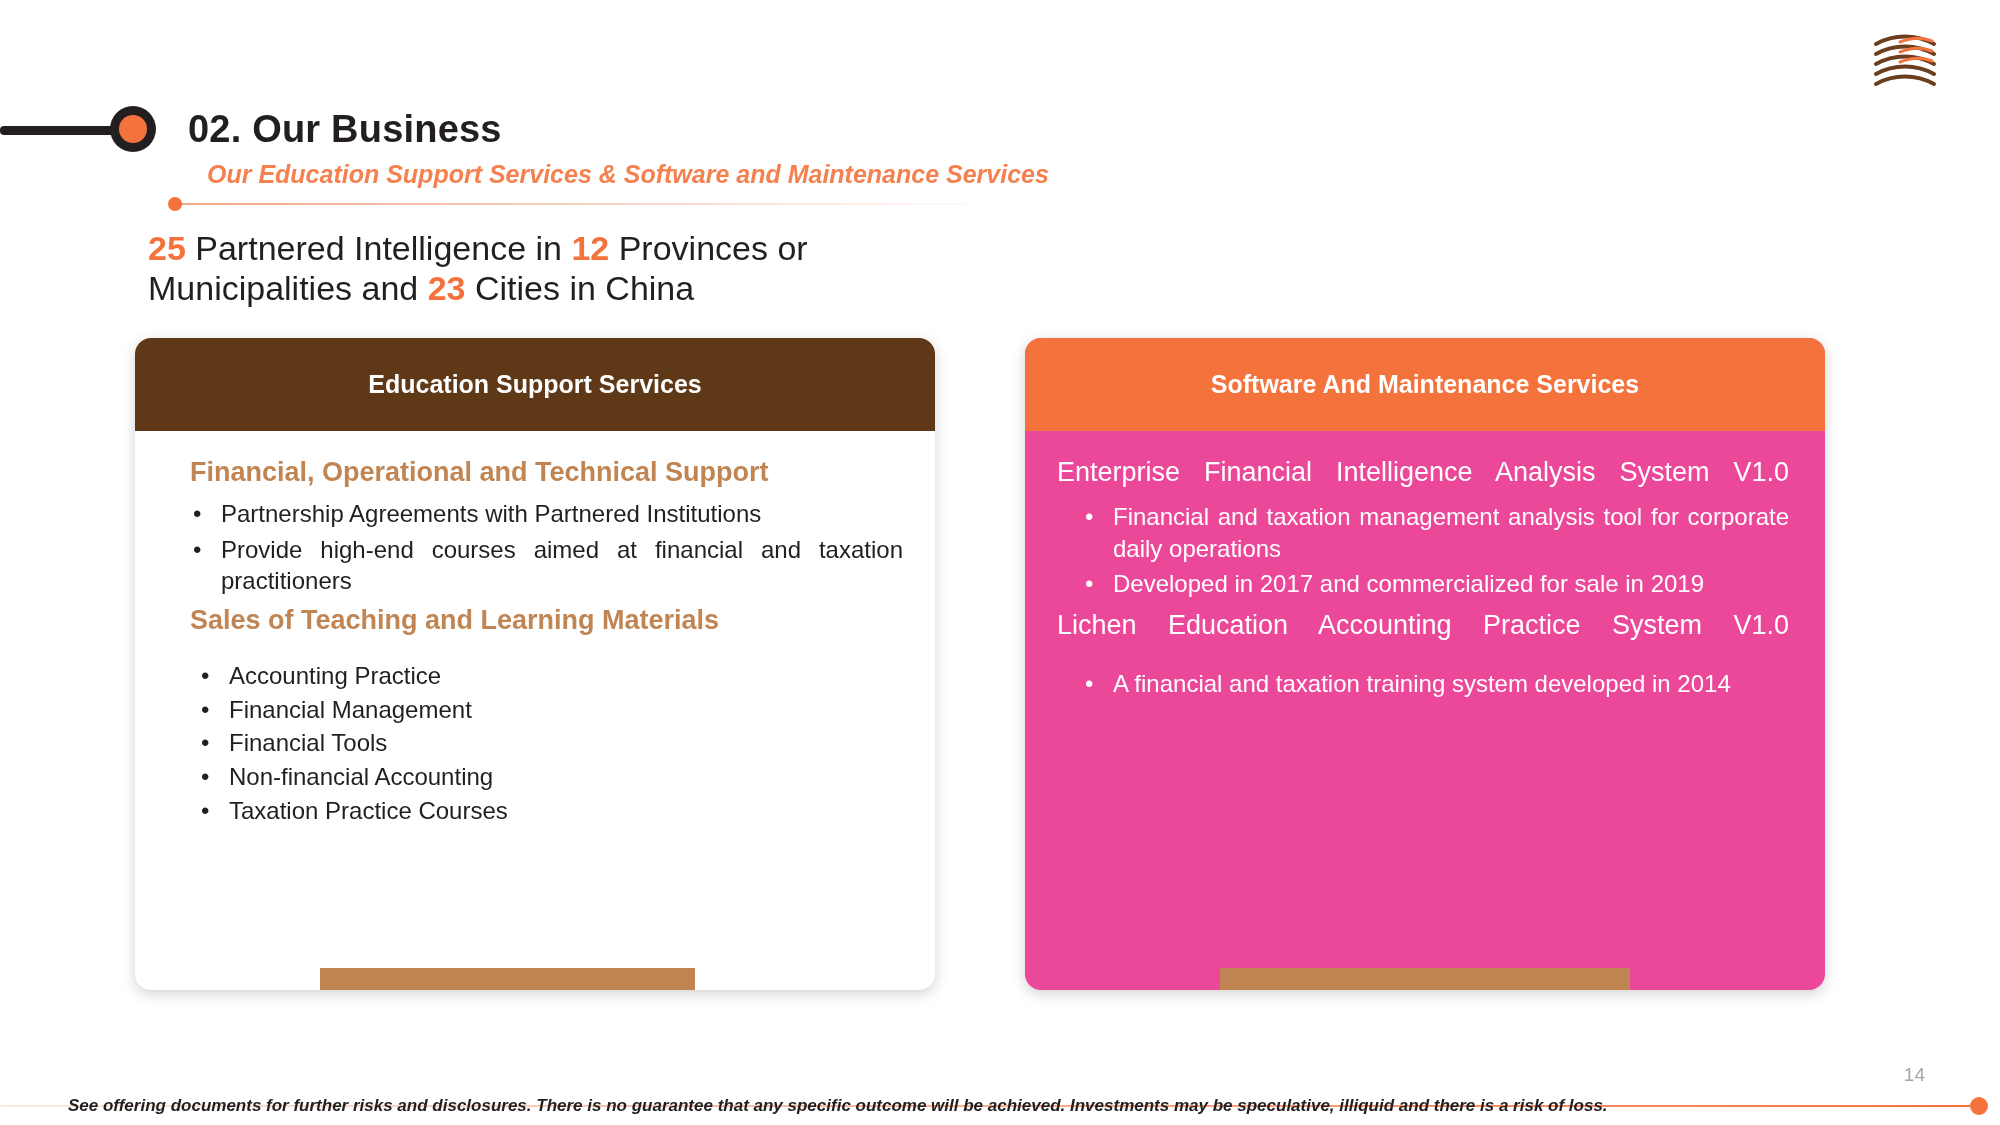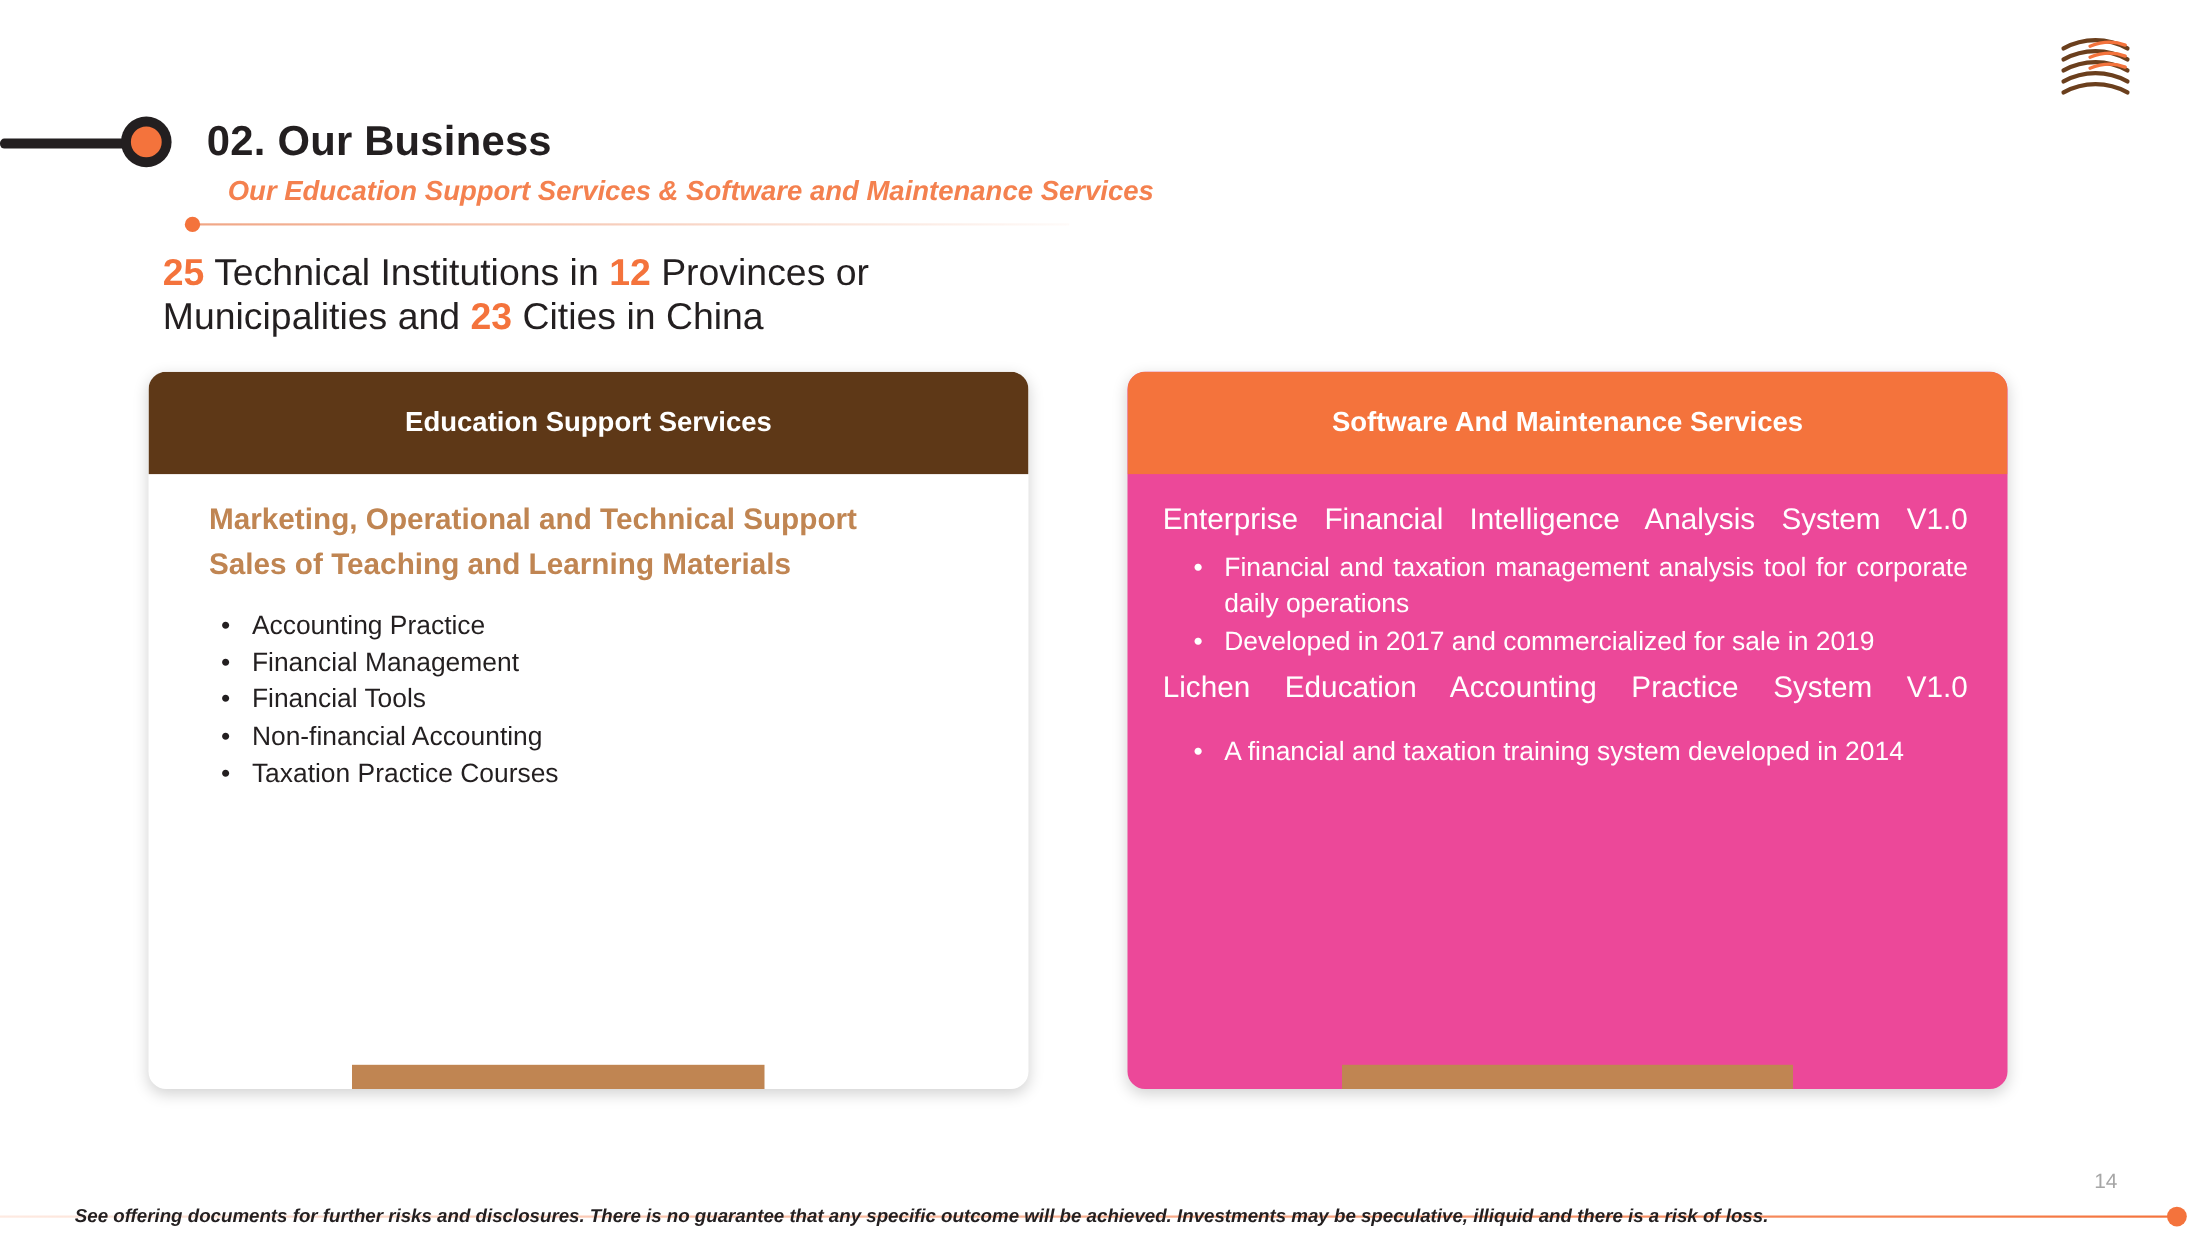--- a/index.html
+++ b/index.html
@@ -270,27 +270,31 @@
     </g>
     <g fill="none" stroke="#f4733c" stroke-width="3" stroke-linecap="round">
       <path d="M30 10 C40 6, 52 5, 62 9"></path>
       <path d="M30 20 C40 16, 52 15, 62 19"></path>
       <path d="M30 30 C40 26, 52 25, 62 29"></path>
     </g>
   </svg>
 </div>
 
 <div class="headline">
-  <span class="num">25</span><span> Technical Institutions in </span><span class="num">12</span><span> Provinces or Municipalities and </span><span class="num">23</span><span> Cities in China</span>
+  <span class="num">25</span><span> Partnered Intelligence in </span><span class="num">12</span><span> Provinces or Municipalities and </span><span class="num">23</span><span> Cities in China</span>
 </div>
 
 <div class="card card-left">
   <div class="card-head card-head-left">Education Support Services</div>
   <div class="card-body">
-    <div class="sub-head">Marketing, Operational and Technical Support</div>
+    <div class="sub-head">Financial, Operational and Technical Support</div>
+    <ul class="bullets">
+      <li>Partnership Agreements with Partnered Institutions</li>
+      <li>Provide high-end courses aimed at financial and taxation practitioners</li>
+    </ul>
     <div class="sub-head">Sales of Teaching and Learning Materials</div>
     <div class="gap"></div>
     <ul class="bullets plain">
       <li>Accounting Practice</li>
       <li>Financial Management</li>
       <li>Financial Tools</li>
       <li>Non-financial Accounting</li>
       <li>Taxation Practice Courses</li>
     </ul>
   </div>

